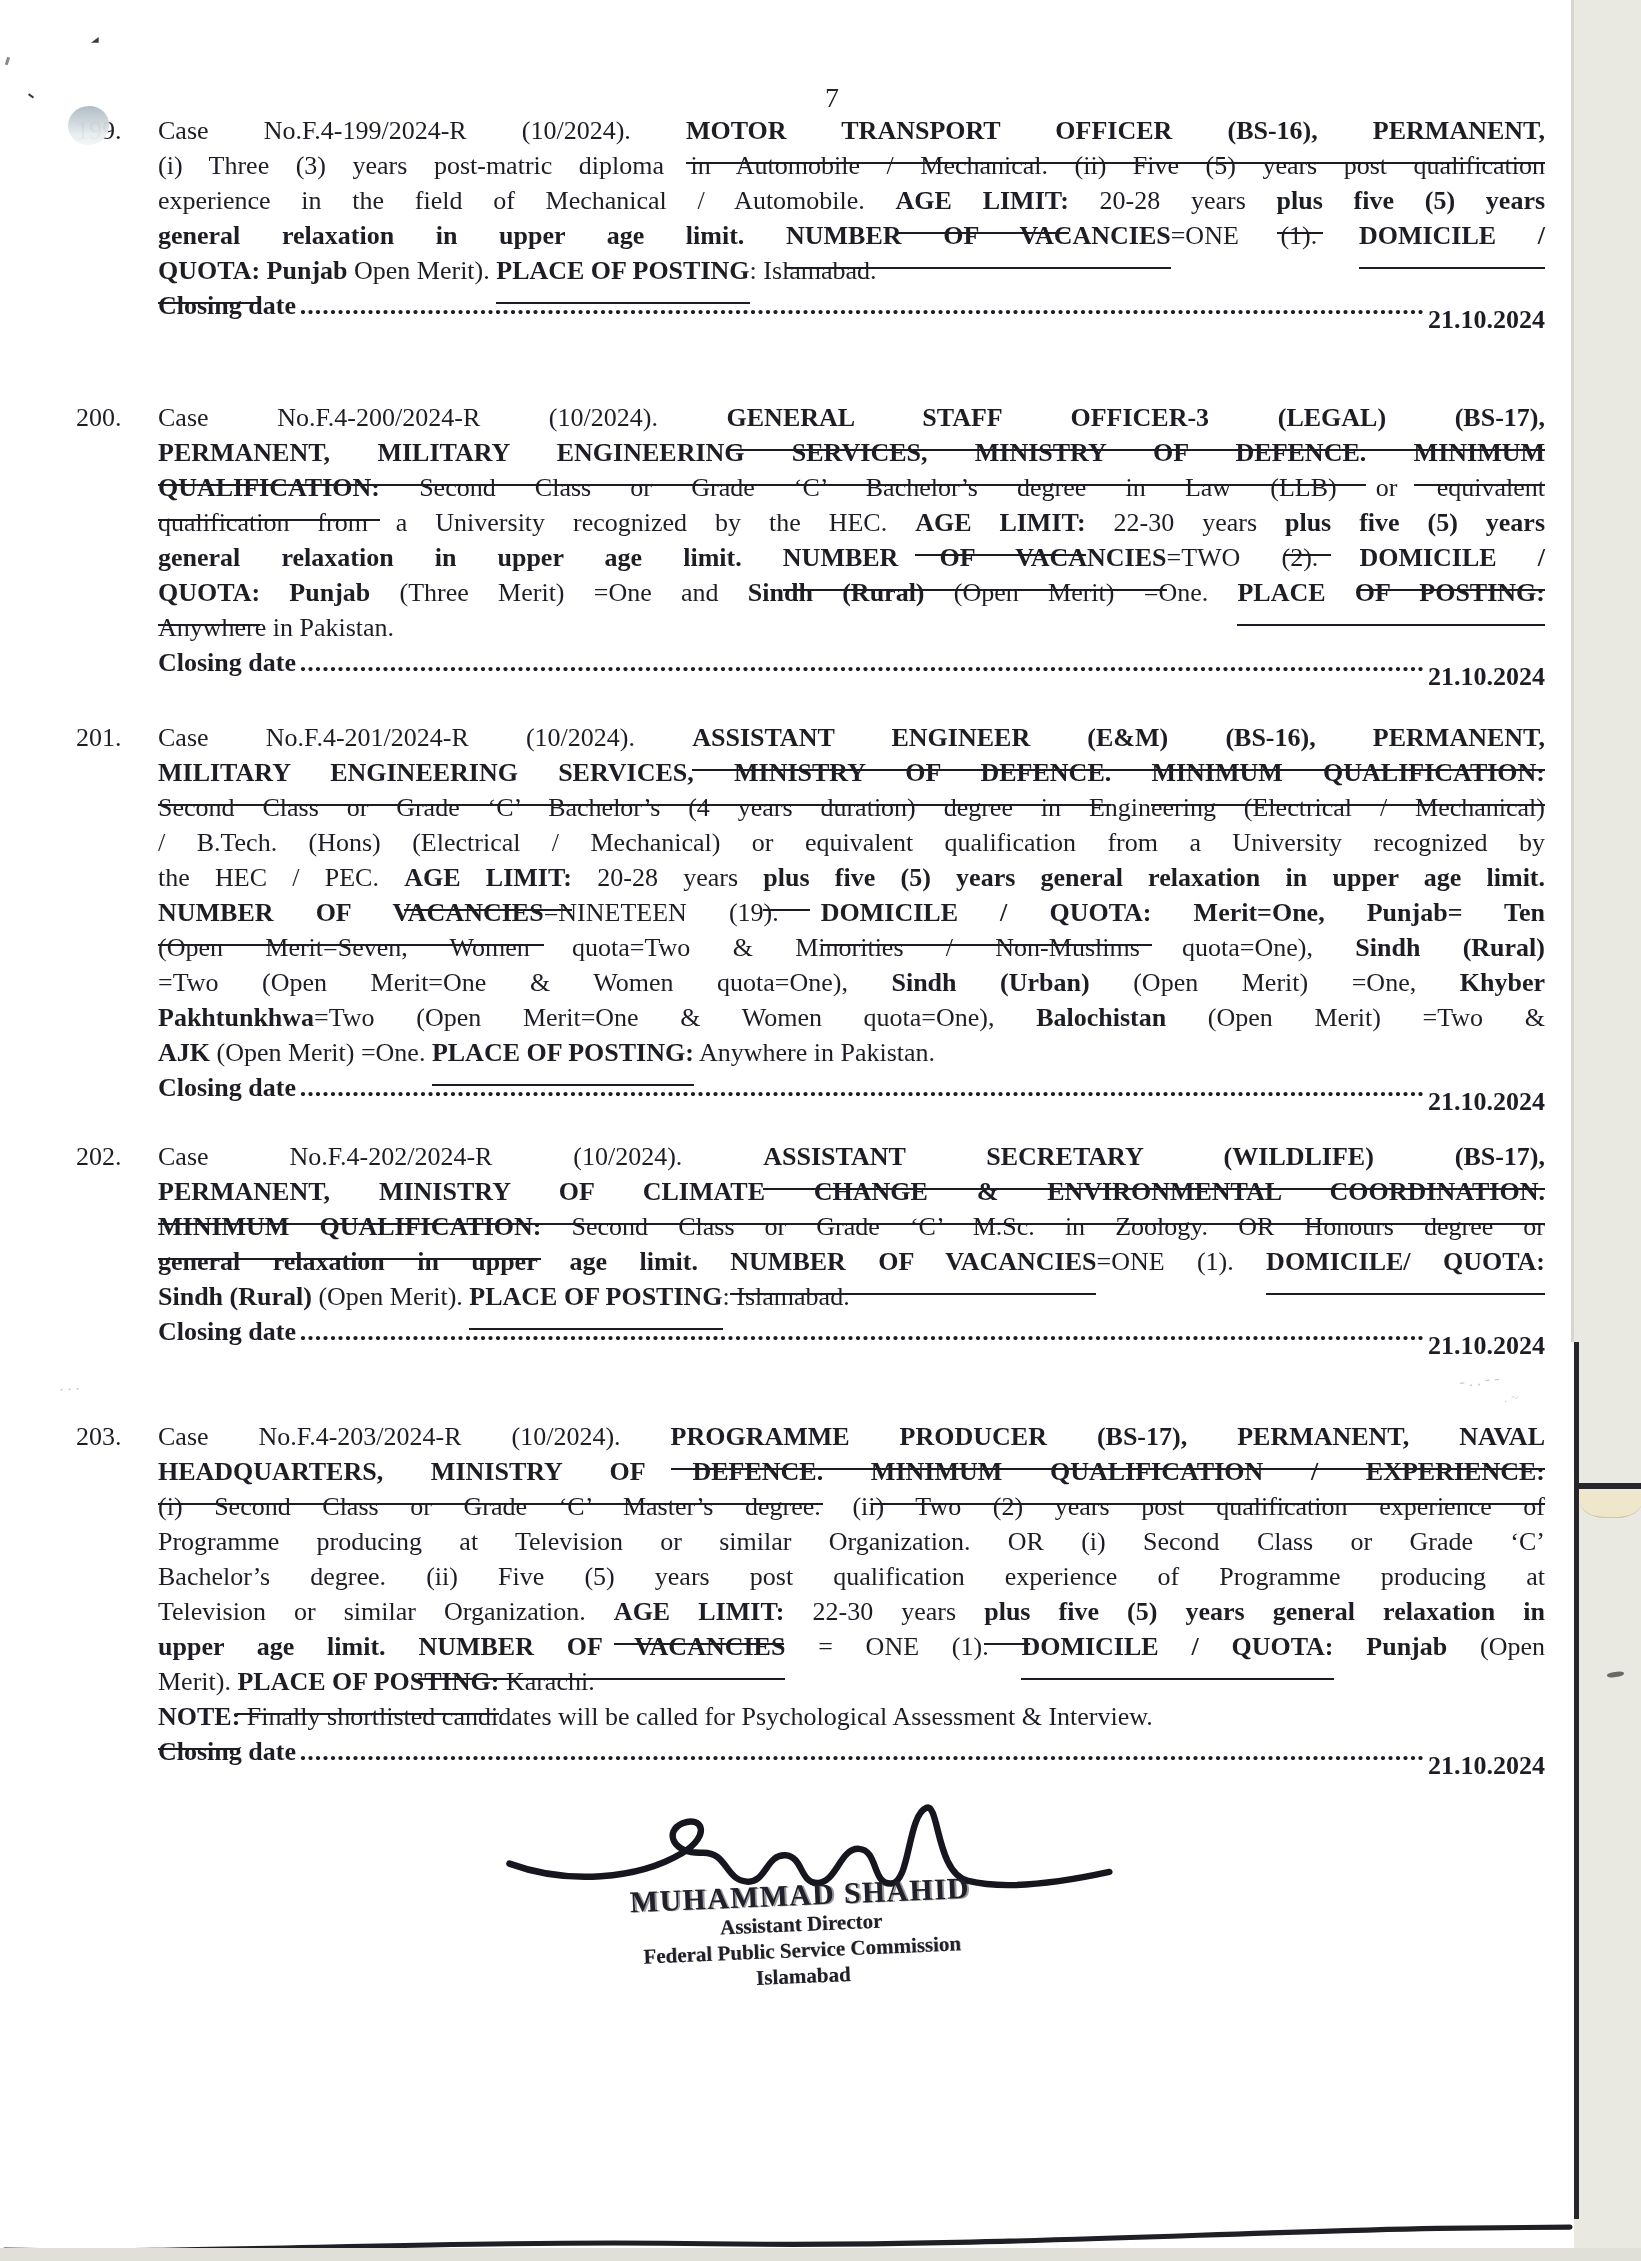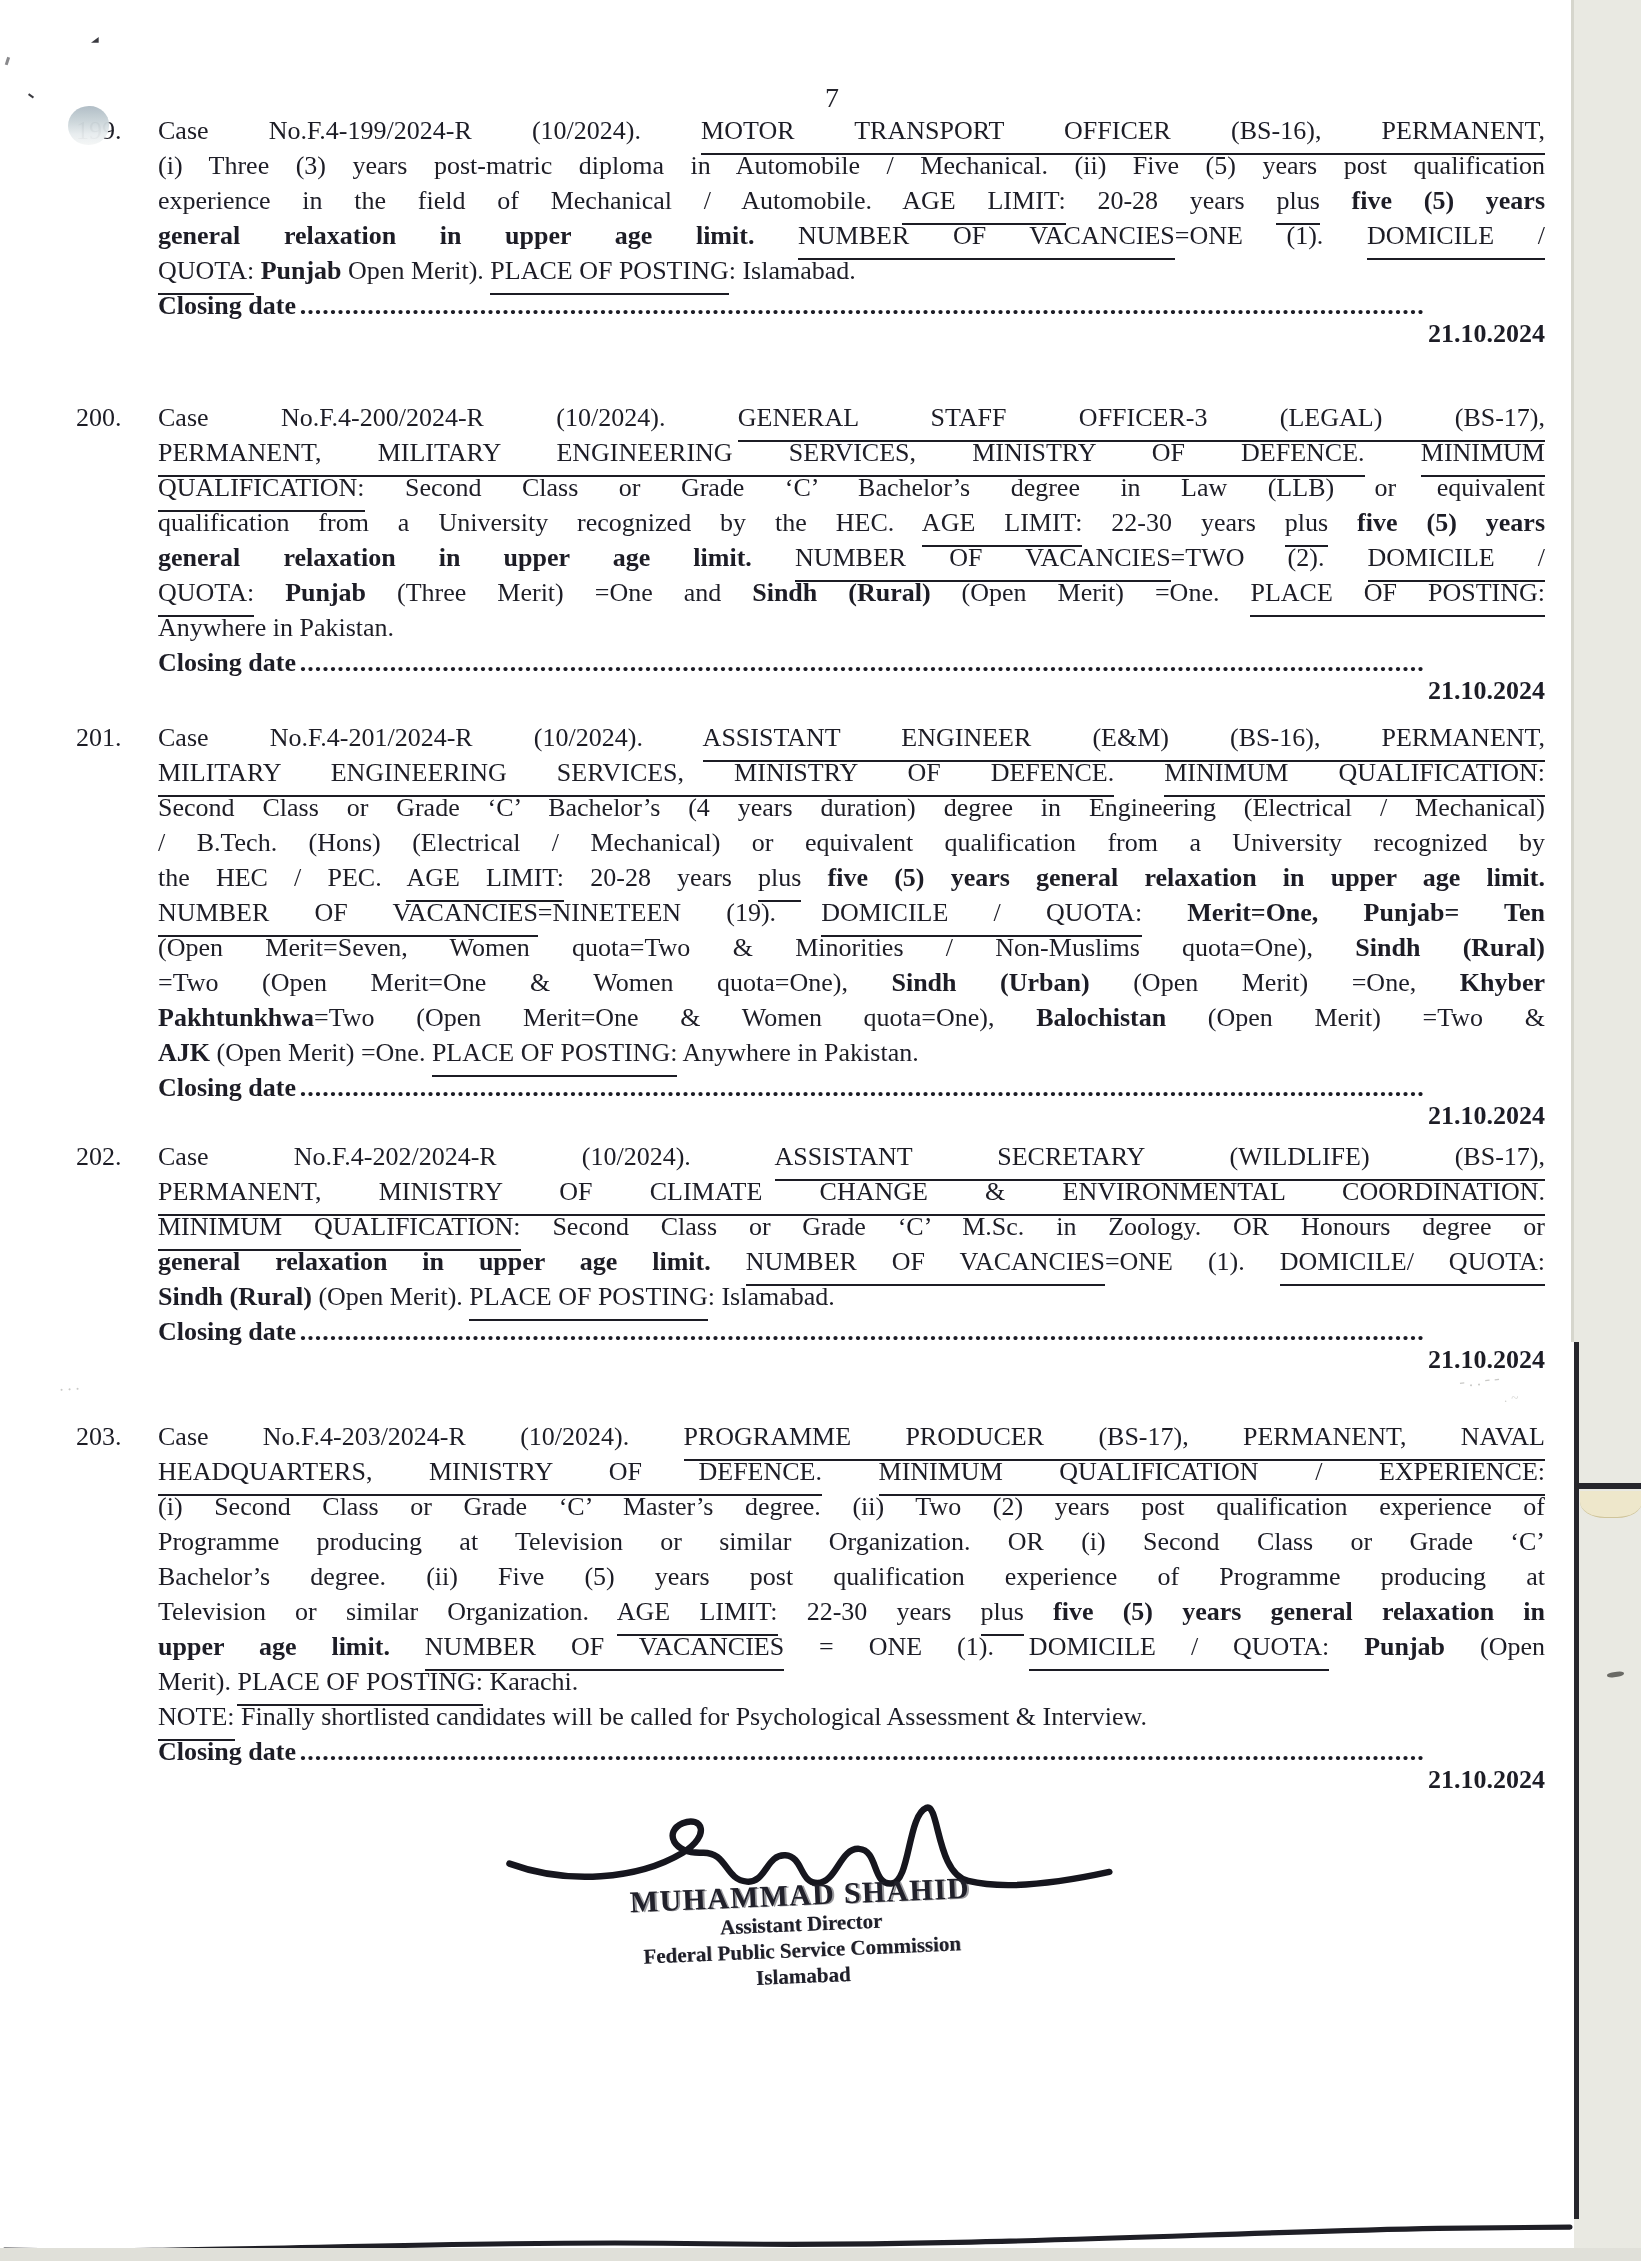--- a/index.html
+++ b/index.html
@@ -9,22 +9,22 @@
   }
   
   .page-number{position:absolute;left:825px;top:82px;font-size:28px;color:#26262e;}
   
   .case-block{position:absolute;left:0;width:1641px;}
   .case-num{position:absolute;left:76px;top:0;font-size:26px;line-height:35px;color:#1d1d26;}
   .case-body{position:absolute;left:158px;top:0;width:1387px;font-size:26px;line-height:35px;}
   .case-line{text-align:justify;text-align-last:justify;height:35px;}
   .case-line.noj{text-align:center;text-align-last:left;}
   .case-line span.b{font-weight:bold;}
-  .case-line span.u{font-weight:normal;border-bottom:2.6px solid #1c1c24;padding-bottom:8px;}
-  .closing-row{display:flex;align-items:flex-start;height:35px;font-weight:bold;}
+  .case-line span.u{font-weight:bold;border-bottom:2.6px solid #1c1c24;padding-bottom:17px;}
+  .closing-row{display:flex;align-items:center;height:35px;font-weight:bold;}
   .closing-row .dots{flex:1;overflow:hidden;white-space:nowrap;letter-spacing:1px;margin:0 3.9px;}
   .closing-row .cdate{white-space:nowrap;margin-top:28px;}
   
   .sig-svg{position:absolute;left:489px;top:1777px;}
   .stamp{position:absolute;left:544px;top:1878px;width:515px;text-align:center;
          transform:rotate(-2.4deg);color:#20202a;}
   .stamp .s-name{font-size:30px;font-weight:bold;letter-spacing:1.3px;line-height:33px;
          text-shadow:1.9px 0.6px 0 rgba(30,30,40,.45);}
   .stamp .s-line{font-size:21px;font-weight:bold;line-height:26px;text-shadow:0.6px 0 0 rgba(30,30,40,.4);}
   

